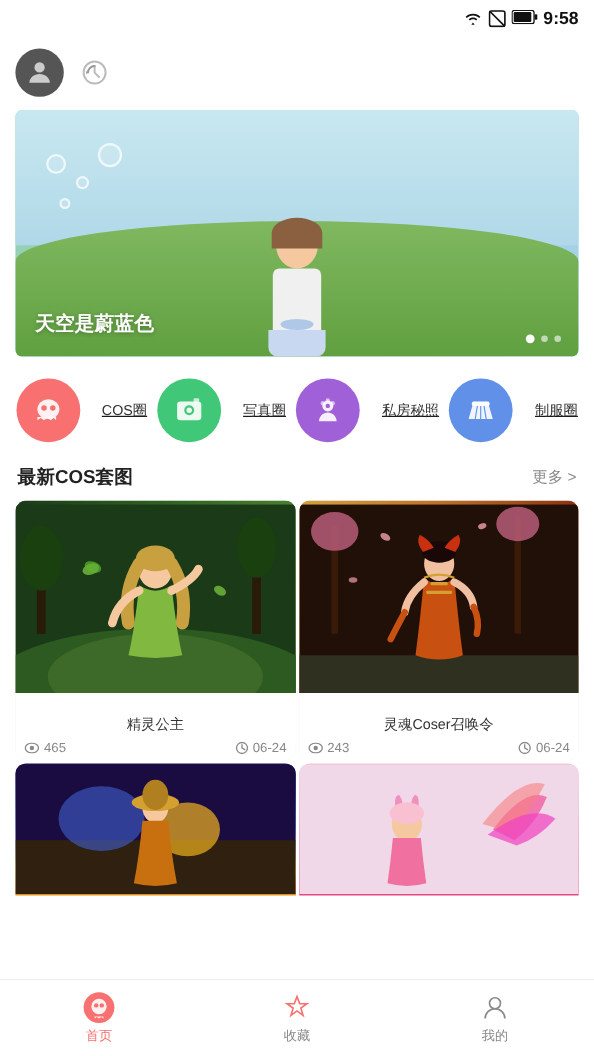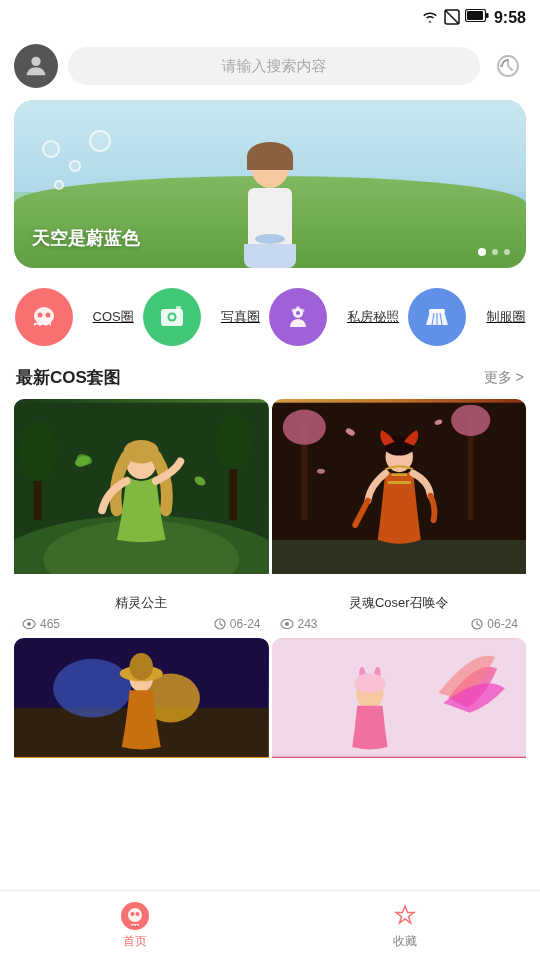--- a/index.html
+++ b/index.html
@@ -76,24 +76,24 @@
       height: 36px;
       display: flex;
       align-items: center;
       justify-content: center;
       cursor: pointer;
     }
 
     
     .banner {
       margin: 4px 14px 12px 14px;
-      border-radius: 20px;
+      border-radius: 6px;
       overflow: hidden;
       position: relative;
-      height: 168px;
+      height: 224px;
       background: linear-gradient(135deg, #a8d8a8 0%, #7ec8c8 40%, #b0d4f1 100%);
     }
     .banner-img-placeholder {
       width: 100%;
       height: 100%;
       position: relative;
       overflow: hidden;
     }
     .banner-sky {
       position: absolute;
@@ -370,23 +370,20 @@
     <span class="status-time">9:58</span>
   </div>
 </div>
 
 <div class="search-row">
   <div class="avatar-circle">
     <svg viewBox="0 0 24 24" fill="#ccc">
       <circle cx="12" cy="8" r="4"></circle>
       <path d="M4 20c0-4 3.6-7 8-7s8 3 8 7"></path>
     </svg>
-  </div>
-  <div class="search-input-box">
-    <span class="search-placeholder">请输入搜索内容</span>
   </div>
   <div class="refresh-btn">
     <svg width="26" height="26" viewBox="0 0 26 26" fill="none">
       <circle cx="13" cy="13" r="10" stroke="#bbb" stroke-width="1.8" fill="none"></circle>
       <path d="M13 7v6l4 4" stroke="#bbb" stroke-width="1.8" stroke-linecap="round"></path>
       <path d="M7 13a6 6 0 0 1 6-6" stroke="#999" stroke-width="1.8" stroke-linecap="round"></path>
       <path d="M7 13l-2-1.5 .5 3z" fill="#999"></path>
     </svg>
   </div>
 </div>
@@ -650,14 +647,23 @@
 
   <div class="nav-item">
     <div class="nav-icon">
       <svg width="28" height="28" viewBox="0 0 28 28" fill="none">
         <path d="M14 4l2.5 6.5H23l-5.5 4 2 6.5L14 17l-5.5 4 2-6.5L5 10.5h6.5z" stroke="#f87070" stroke-width="1.5" fill="none"></path>
       </svg>
     </div>
     <span class="nav-label">收藏</span>
   </div>
 
+  <div class="nav-item">
+    <div class="nav-icon">
+      <svg width="28" height="28" viewBox="0 0 28 28" fill="none">
+        <circle cx="14" cy="10" r="5" stroke="#888" stroke-width="1.5" fill="none"></circle>
+        <path d="M5 24c0-5 4-9 9-9s9 4 9 9" stroke="#888" stroke-width="1.5" fill="none"></path>
+      </svg>
+    </div>
+    <span class="nav-label">我的</span>
+  </div>
 
 </div>
 
 </body></html>

